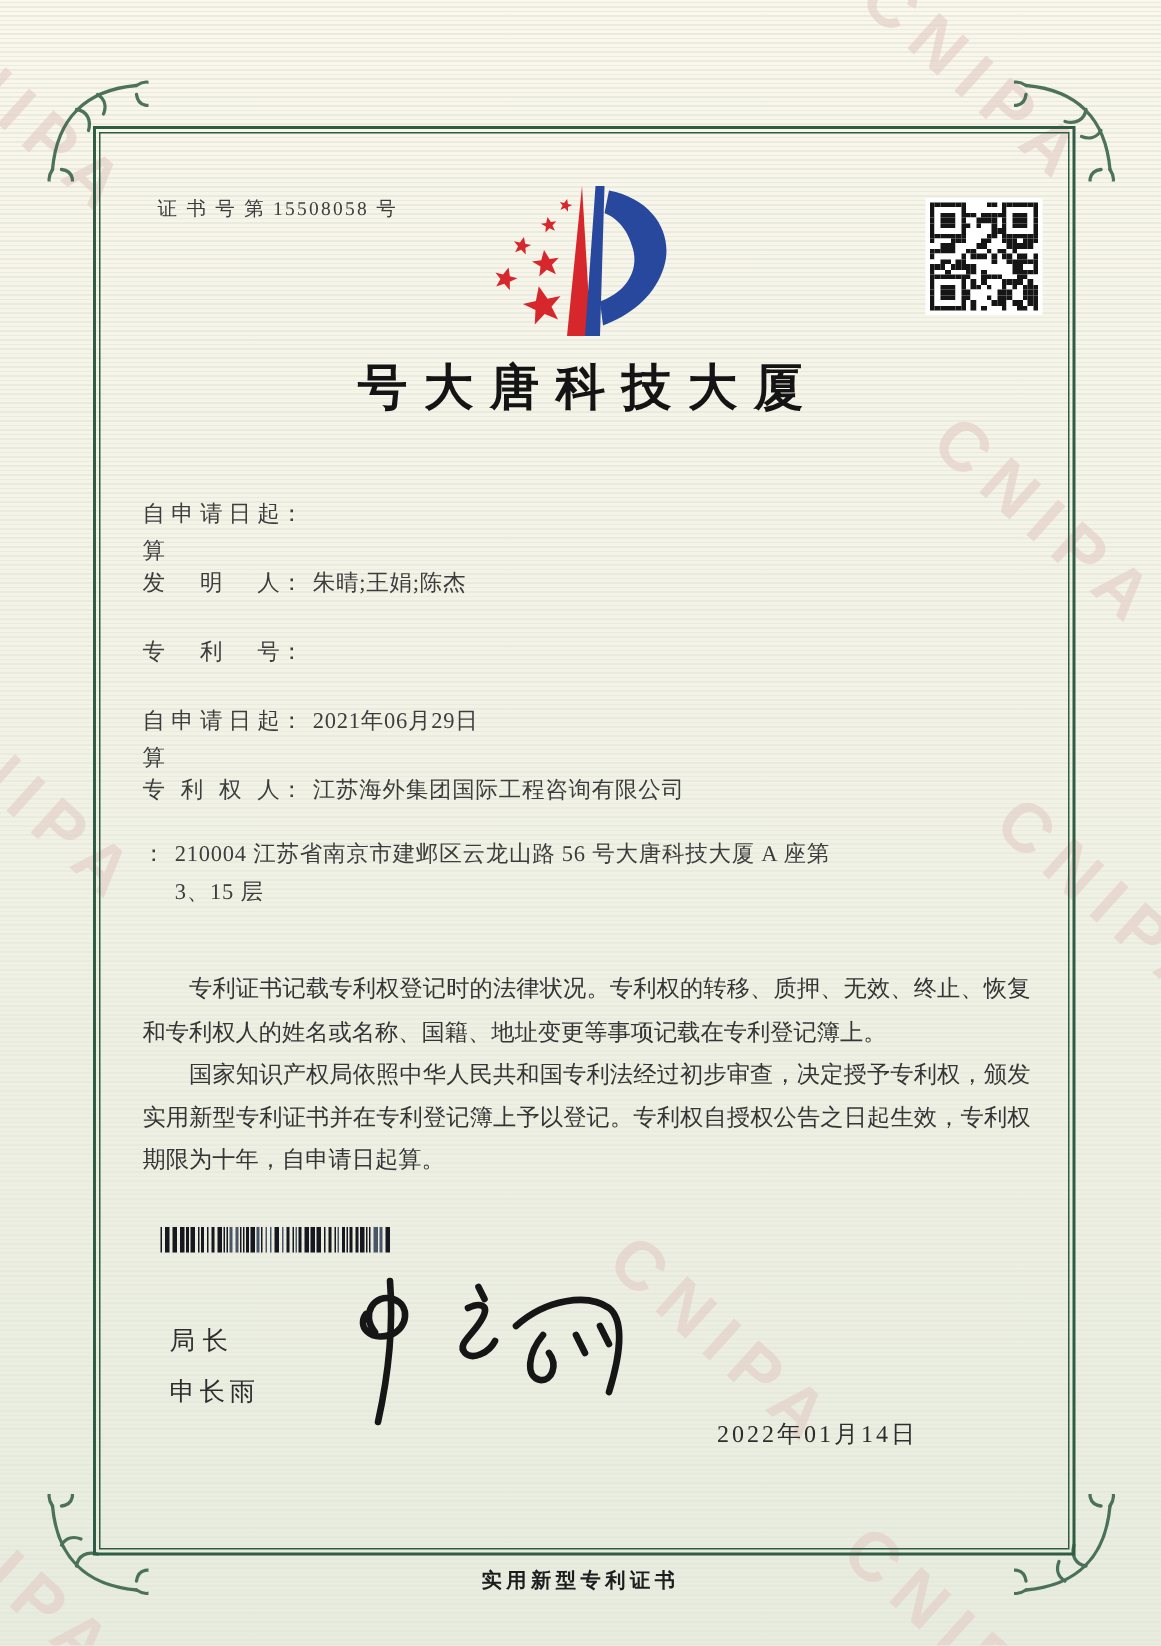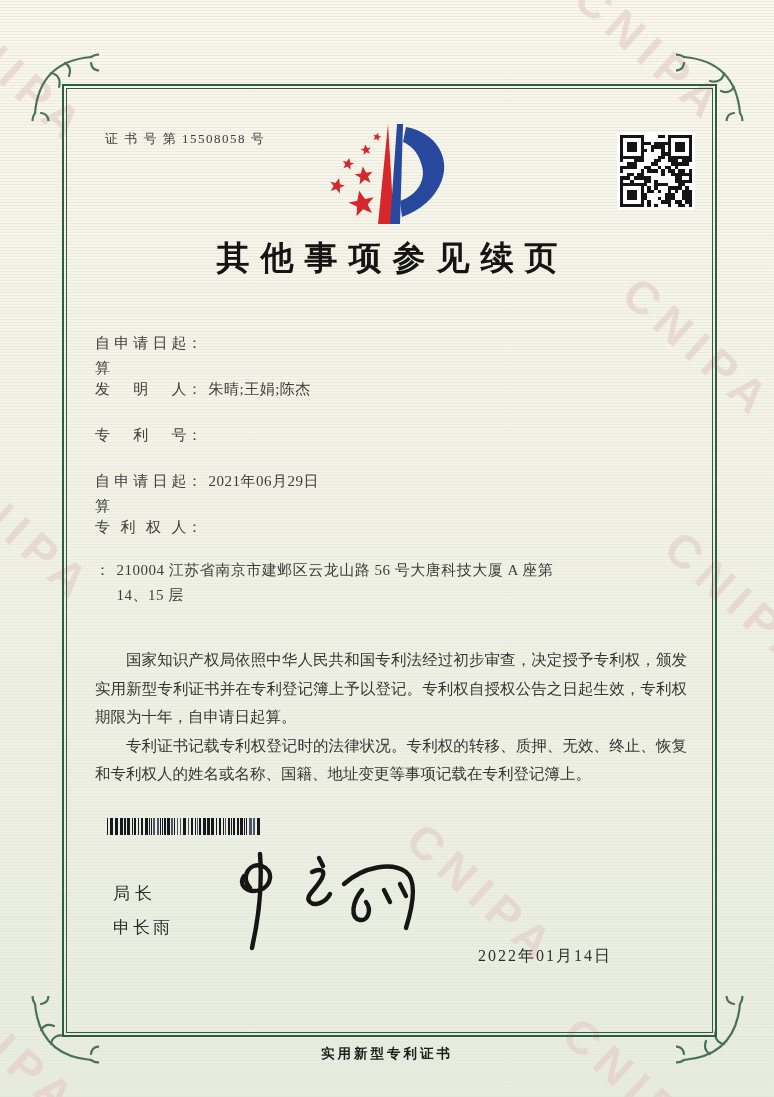--- a/index.html
+++ b/index.html
@@ -569,21 +569,21 @@
       <div></div>
       <div class="on"></div>
       <div></div>
       <div></div>
       <div class="on"></div>
       <div class="on"></div>
       <div></div>
       <div class="on"></div>
     </div>
 
-  <div class="abs title">其他事项参见续页</div>
+  <div class="abs title">号大唐科技大厦</div>
 
   <div class="abs field-row" style="top:331px">
     <span class="f-label">自申请日起算</span>
       <span class="f-colon">：</span>
   </div>
   <div class="abs field-row" style="top:377px">
     <span class="f-label">发明人</span>
       <span class="f-colon">：</span>
     <span class="f-value">朱晴;王娟;陈杰</span>
   </div>
@@ -592,30 +592,31 @@
       <span class="f-colon">：</span>
   </div>
   <div class="abs field-row" style="top:469px">
     <span class="f-label">自申请日起算</span>
       <span class="f-colon">：</span>
     <span class="f-value">2021年06月29日</span>
   </div>
   <div class="abs field-row" style="top:515px">
     <span class="f-label">专利权人</span>
       <span class="f-colon">：</span>
+    <span class="f-value">江苏海外集团国际工程咨询有限公司</span>
   </div>
   <div class="abs field-row" style="top:558px">
       <span class="f-colon">：</span>
-    <span class="f-value">210004 江苏省南京市建邺区云龙山路 56 号大唐科技大厦 A 座第 14、15 层</span>
+    <span class="f-value">210004 江苏省南京市建邺区云龙山路 56 号大唐科技大厦 A 座第 3、15 层</span>
   </div>
 
 
   <div class="abs paras">
+    <p>专利证书记载专利权登记时的法律状况。专利权的转移、质押、无效、终止、恢复和专利权人的姓名或名称、国籍、地址变更等事项记载在专利登记簿上。</p>
     <p>国家知识产权局依照中华人民共和国专利法经过初步审查，决定授予专利权，颁发实用新型专利证书并在专利登记簿上予以登记。专利权自授权公告之日起生效，专利权期限为十年，自申请日起算。</p>
-    <p>专利证书记载专利权登记时的法律状况。专利权的转移、质押、无效、终止、恢复和专利权人的姓名或名称、国籍、地址变更等事项记载在专利登记簿上。</p>
   </div>
 
   <div class="abs barcode">
       <span style="width: 1px; background: rgb(23, 23, 31); margin-right: 2px;"></span>
       <span style="width: 3px; background: rgb(23, 23, 31); margin-right: 2px;"></span>
       <span style="width: 3px; background: rgb(23, 23, 31); margin-right: 2px;"></span>
       <span style="width: 3px; background: rgb(23, 23, 31); margin-right: 1px;"></span>
       <span style="width: 2px; background: rgb(23, 23, 31); margin-right: 1px;"></span>
       <span style="width: 3px; background: rgb(23, 23, 31); margin-right: 2px;"></span>
       <span style="width: 1px; background: rgb(23, 23, 31); margin-right: 1px;"></span>

